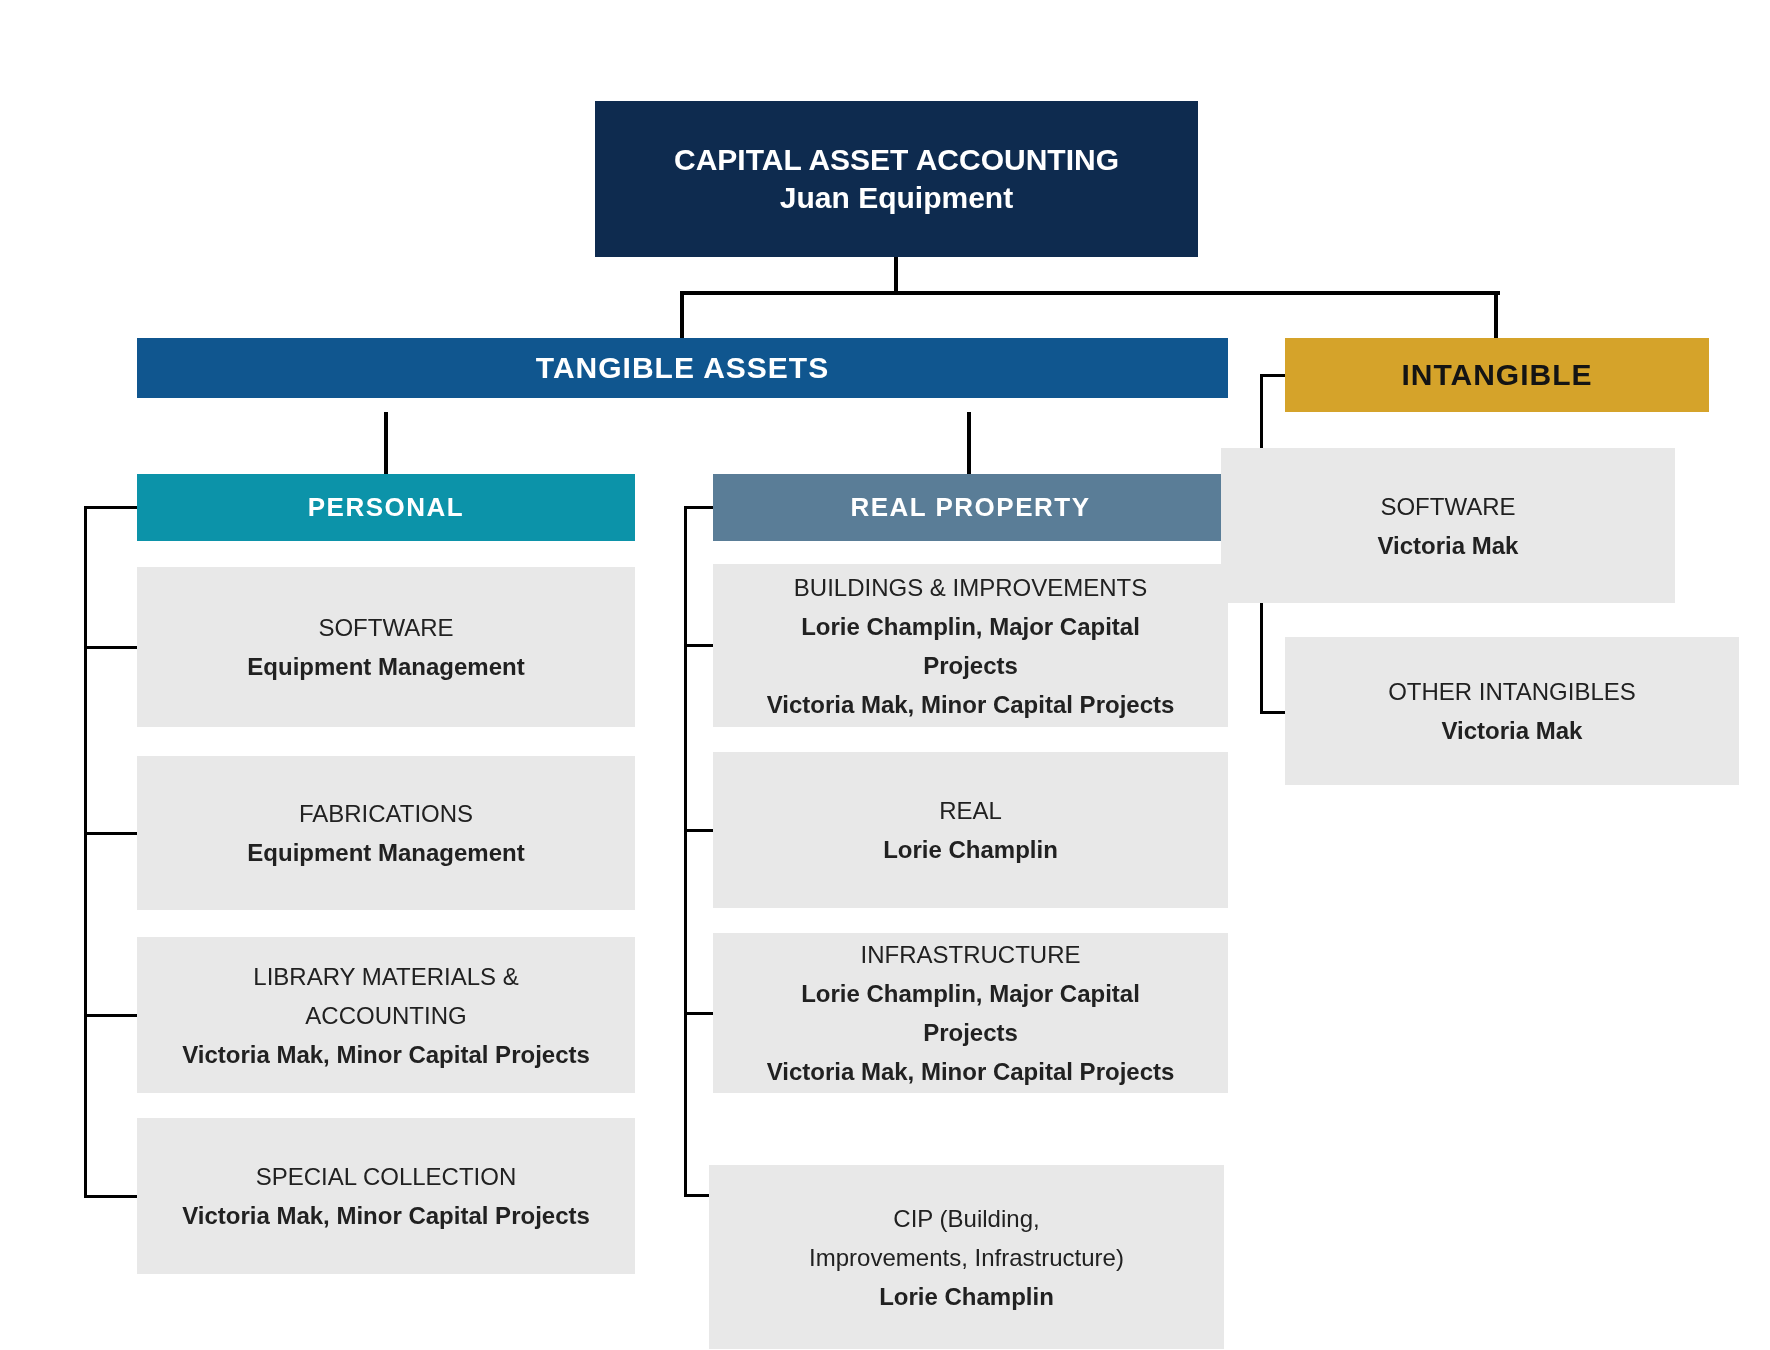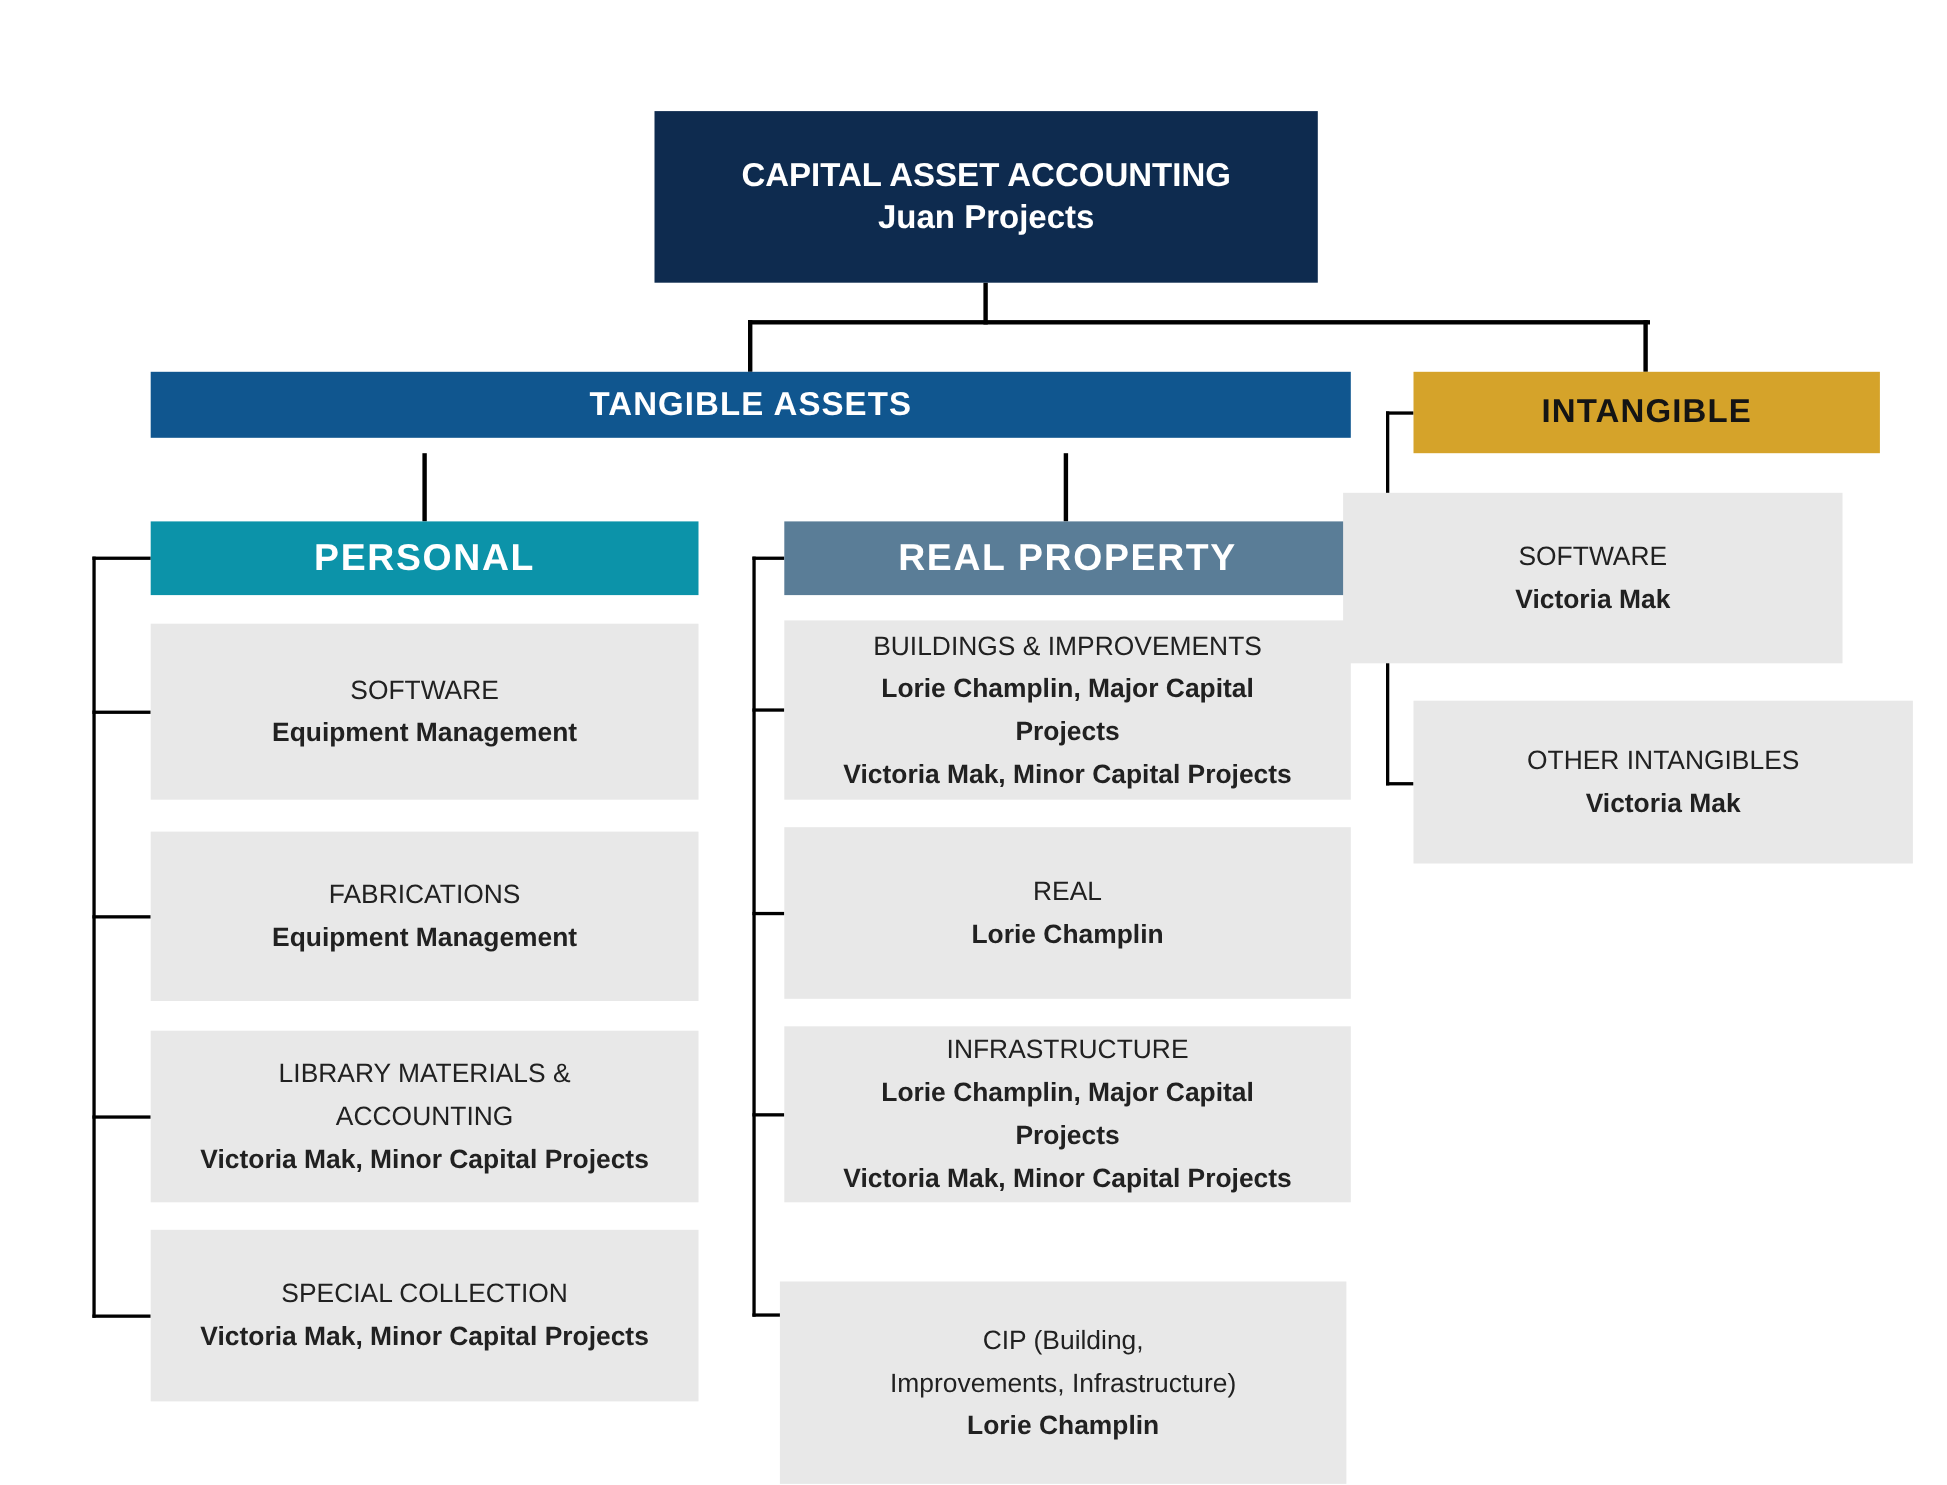--- a/index.html
+++ b/index.html
@@ -22,21 +22,21 @@
   }
   .line { position: absolute; background: #000000; }
 
   .root-box { background: #0e2b4f; color: #ffffff; }
   .root-box .rline { display: block; font-weight: bold; font-size: 30px; line-height: 38px; white-space: nowrap; }
 
   .bar { font-weight: bold; font-size: 30px; letter-spacing: 1px; }
   .bar-tangible { background: #10568f; color: #ffffff; }
   .bar-intangible { background: #d5a32a; color: #141414; }
 
-  .subheader { font-weight: bold; font-size: 34px; letter-spacing: 1.5px; color: #ffffff; }
+  .subheader { font-weight: bold; font-size: 26px; letter-spacing: 1.5px; color: #ffffff; }
   .hdr-personal { background: #0c93a9; }
   .hdr-real { background: #5a7d97; }
 
   .gray { background: #e8e8e8; color: #212121; font-size: 24px; line-height: 39px; }
   .gray .t-line { display: block; font-weight: 400; white-space: nowrap; }
   .gray .o-line { display: block; font-weight: bold; white-space: nowrap; }
 </style>
 </head>
 <body>
 
@@ -63,21 +63,21 @@
   <div class="line" style="left:684px; top:1012px; width:29px; height:3px;"></div>
   <div class="line" style="left:684px; top:1194px; width:29px; height:3px;"></div>
 
   <div class="line" style="left:1260px; top:374px; width:3px;  height:340px;"></div>
   <div class="line" style="left:1260px; top:374px; width:25px; height:3px;"></div>
   <div class="line" style="left:1260px; top:524px; width:25px; height:3px;"></div>
   <div class="line" style="left:1260px; top:711px; width:25px; height:3px;"></div>
 
   <div class="box root-box" style="left:595px; top:101px; width:603px; height:156px;">
     <span class="rline">CAPITAL ASSET ACCOUNTING</span>
-    <span class="rline">Juan Projects</span>
+    <span class="rline">Juan Equipment</span>
   </div>
 
   <div class="box bar bar-tangible" style="left:137px; top:338px; width:1091px; height:60px;">
     <span>TANGIBLE ASSETS</span>
   </div>
   <div class="box bar bar-intangible" style="left:1285px; top:338px; width:424px; height:74px;">
     <span>INTANGIBLE</span>
   </div>
 
   <div class="box subheader hdr-personal" style="left:137px; top:474px; width:498px; height:67px;">

